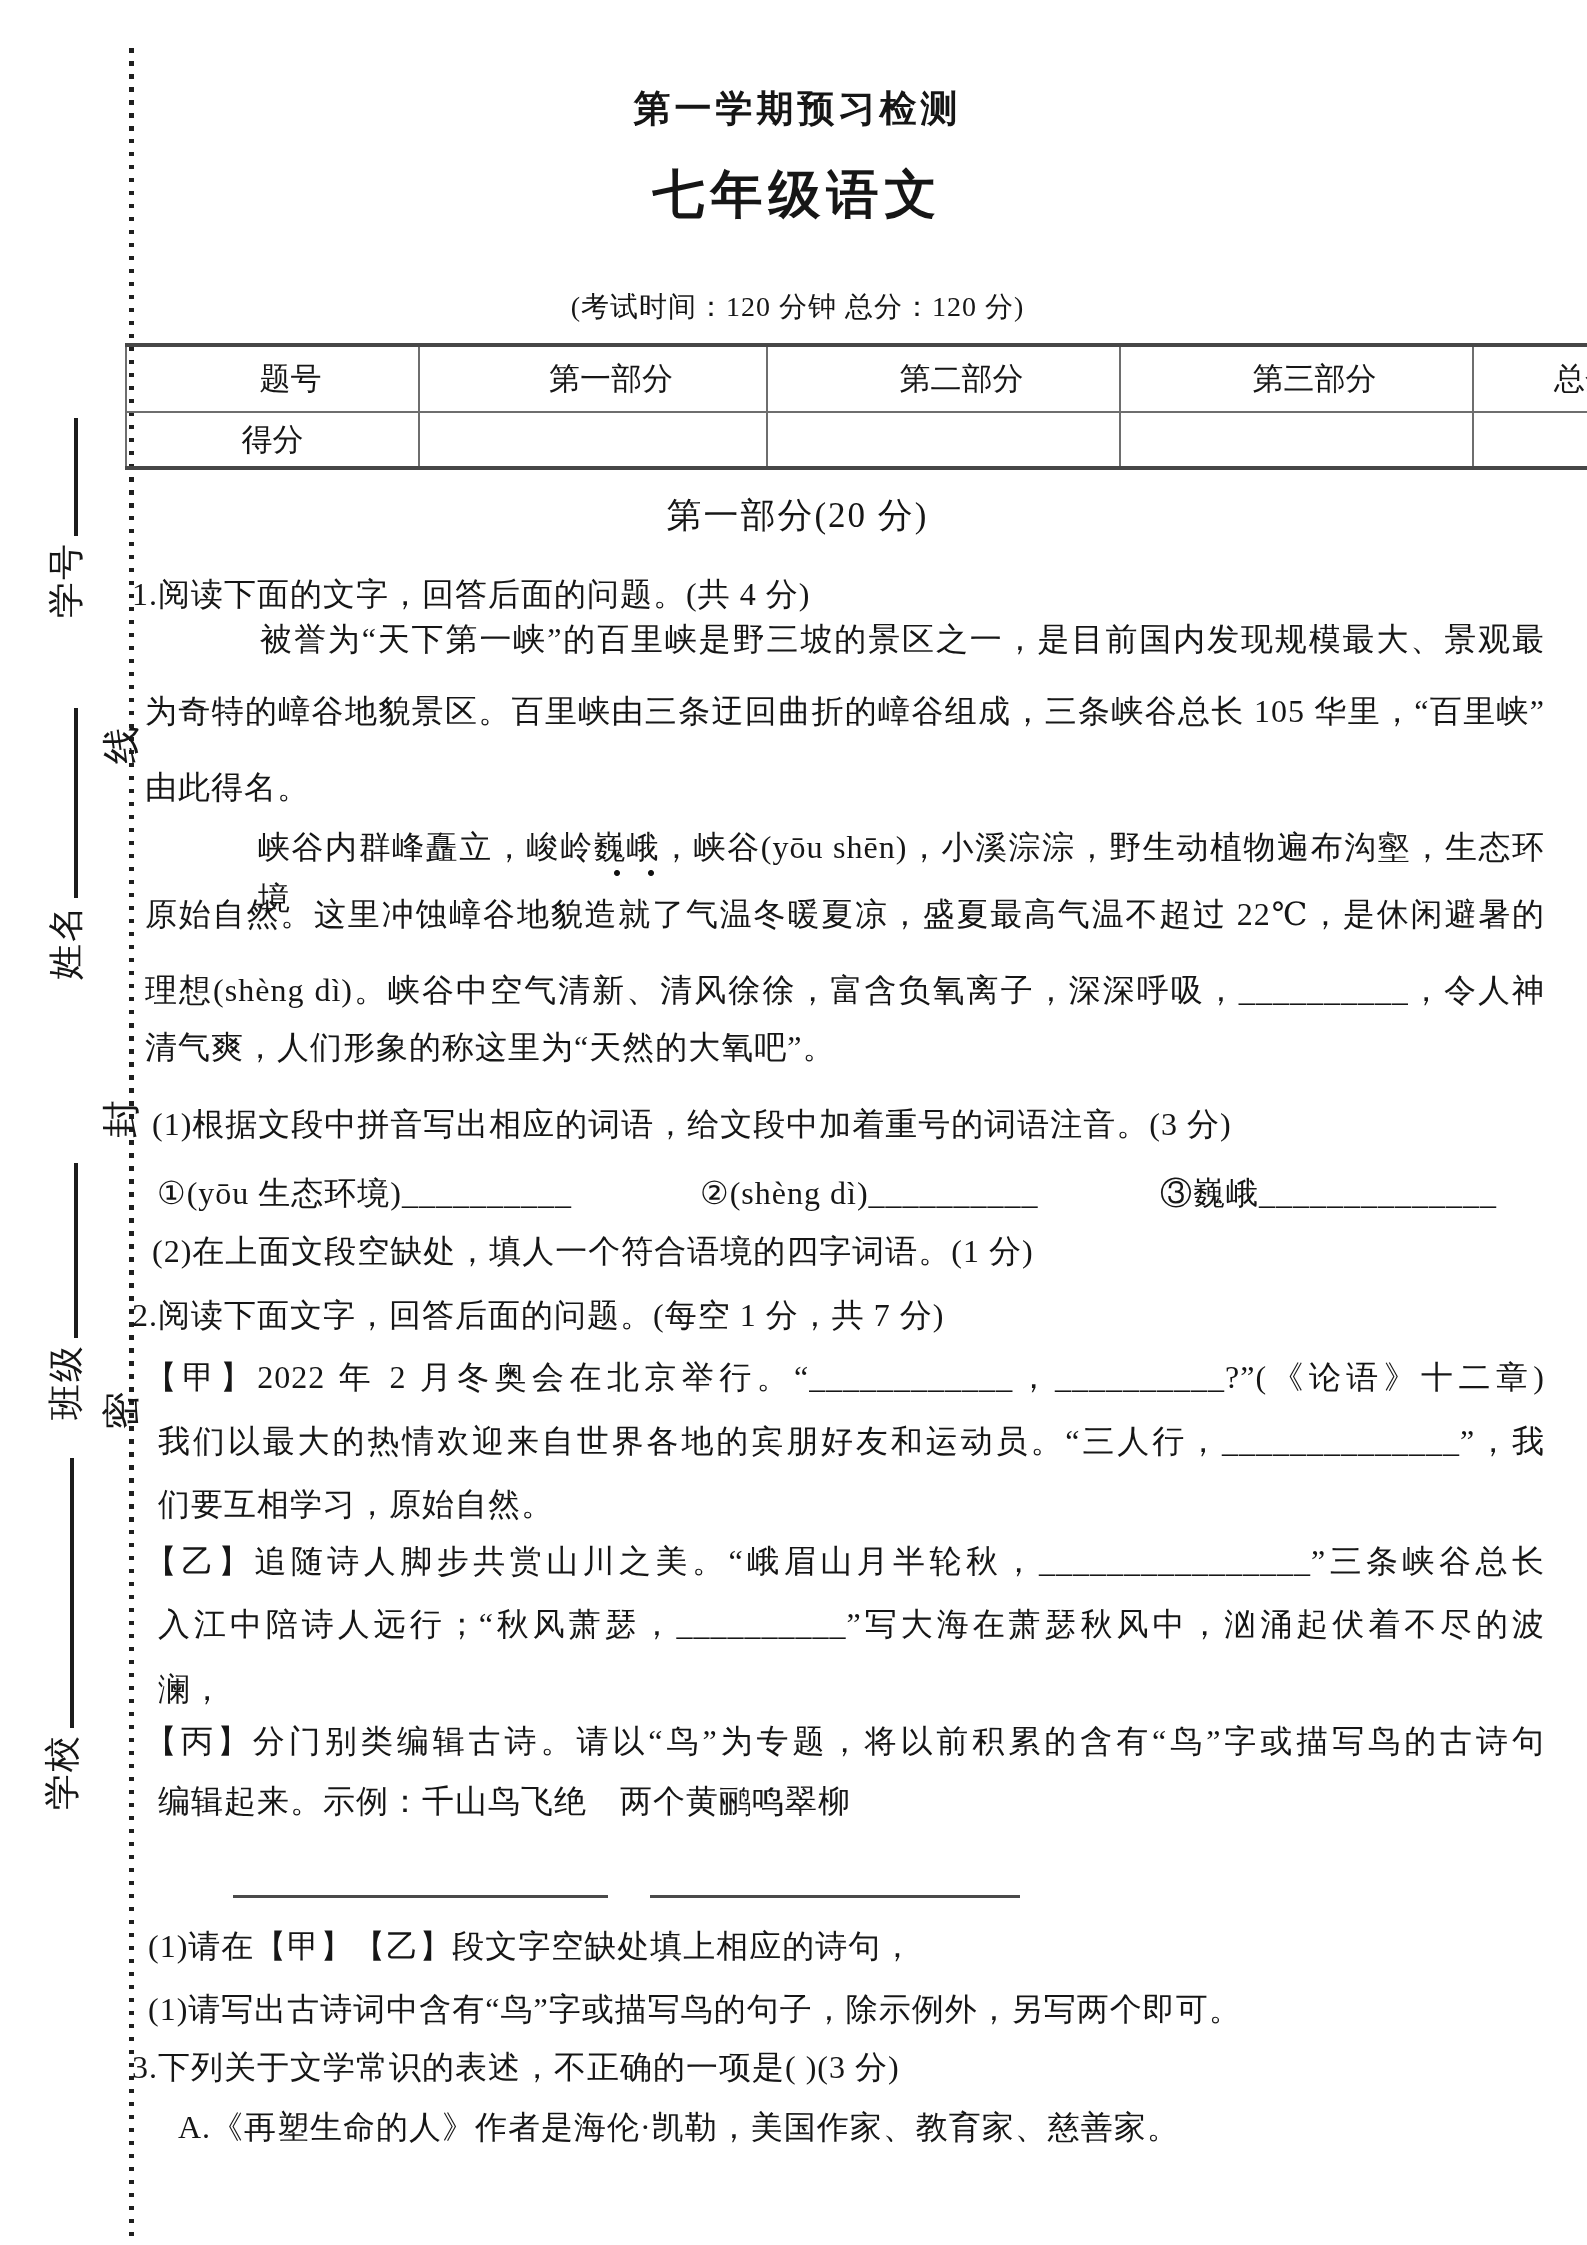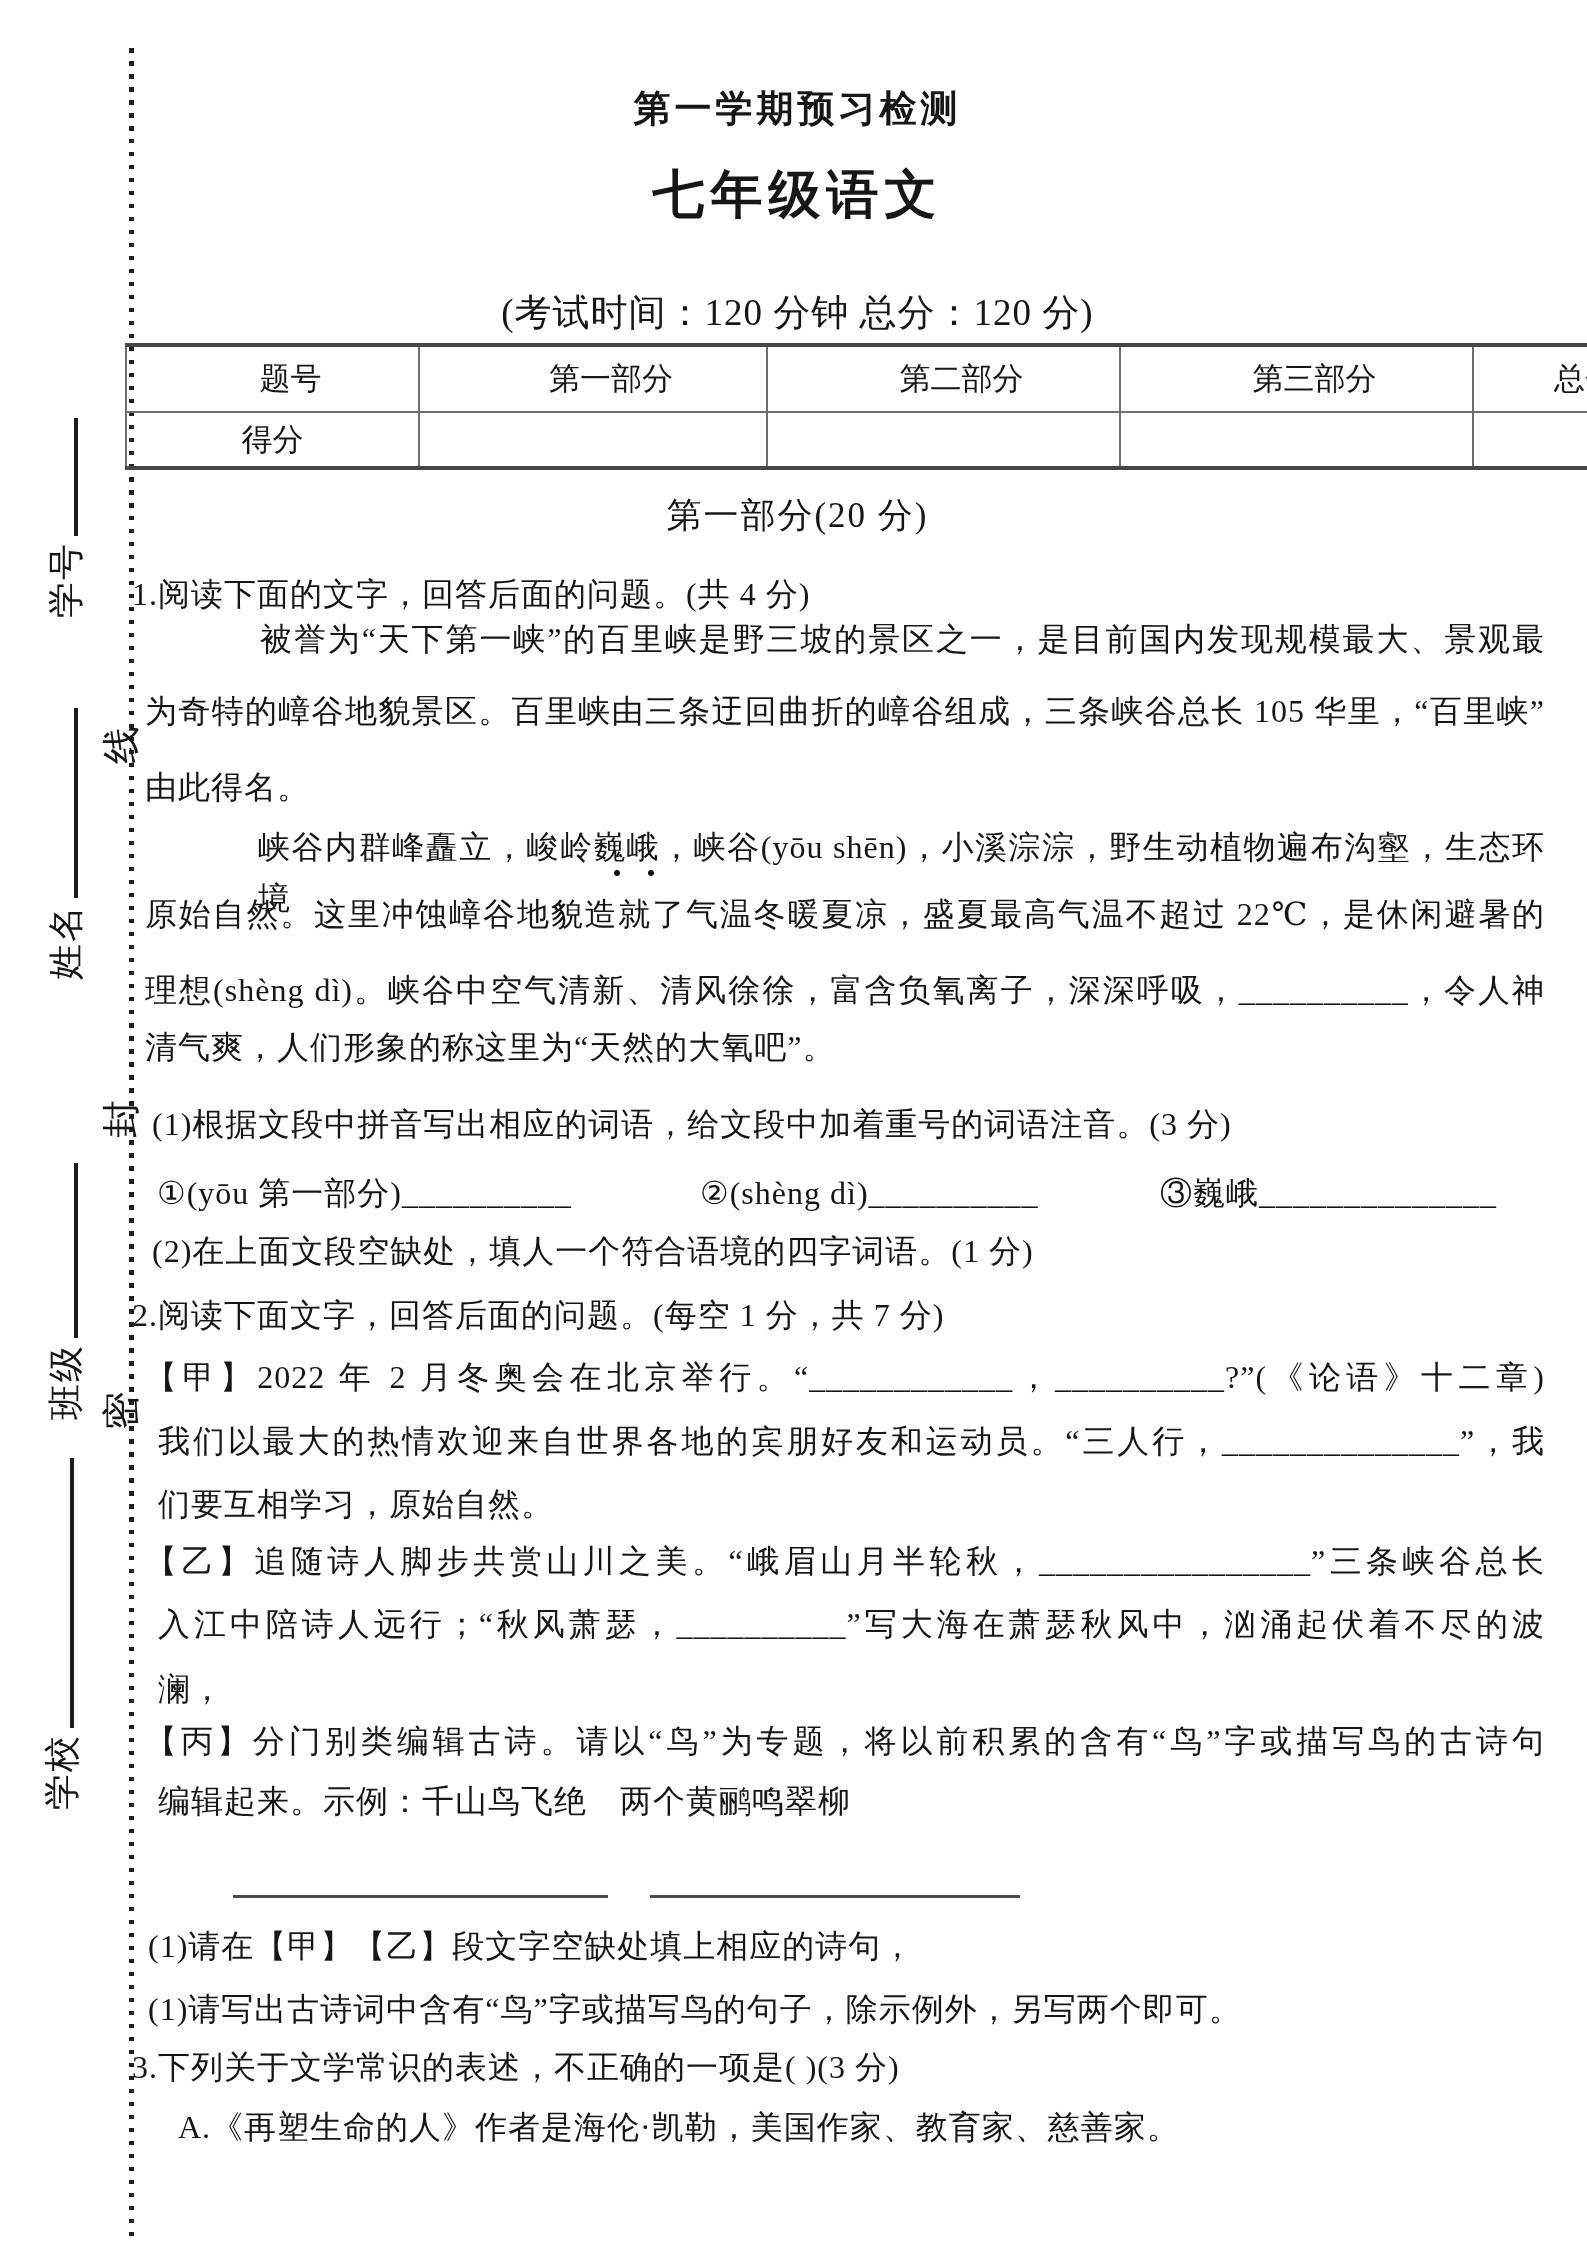--- a/index.html
+++ b/index.html
@@ -29,21 +29,21 @@
   }
   .seal-char{
     position:absolute;width:46px;height:46px;line-height:46px;
     transform:rotate(-90deg);transform-origin:0 0;
     font-size:38px;text-align:center;
   }
   
   .header-wrap{position:absolute;left:125px;width:1345px;text-align:center;}
   .hdr-small{top:84px;font-size:37px;font-weight:600;letter-spacing:4px;}
   .hdr-title{top:160px;font-size:52px;font-weight:bold;font-family:"Liberation Sans","DejaVu Sans",sans-serif;letter-spacing:6px;}
-  .hdr-sub{top:288px;font-size:37px;letter-spacing:1px;}
+  .hdr-sub{top:288px;font-size:28px;letter-spacing:1px;}
   
   table.score{
     position:absolute;left:125px;top:343px;width:1345px;height:127px;
     border-collapse:collapse;table-layout:fixed;
     font-size:31px;
   }
   table.score{border-top:4px solid #474747;border-bottom:4px solid #474747;}
   table.score td{
     border:2px solid #6e6e6e;text-align:center;vertical-align:middle;
     padding:0;
@@ -119,21 +119,21 @@
   <div class="line just" style="left:145px;top:690px;width:1400px;">为奇特的嶂谷地貌景区。百里峡由三条迂回曲折的嶂谷组成，三条峡谷总长 105 华里，“百里峡”</div>
   <div class="line" style="left:145px;top:766px;">由此得名。</div>
 
   <div class="line just" style="left:258px;top:826px;width:1287px;"><span>峡谷内群峰矗立，峻岭</span><span class="emph">巍峨</span><span>，峡谷(yōu shēn)，小溪淙淙，野生动植物遍布沟壑，生态环境</span></div>
   <div class="line just" style="left:145px;top:893px;width:1400px;">原始自然。这里冲蚀嶂谷地貌造就了气温冬暖夏凉，盛夏最高气温不超过 22℃，是休闲避暑的</div>
   <div class="line just" style="left:145px;top:969px;width:1400px;">理想(shèng dì)。峡谷中空气清新、清风徐徐，富含负氧离子，深深呼吸，__________，令人神</div>
   <div class="line" style="left:145px;top:1026px;">清气爽，人们形象的称这里为“天然的大氧吧”。</div>
 
   <div class="line" style="left:152px;top:1103px;">(1)根据文段中拼音写出相应的词语，给文段中加着重号的词语注音。(3 分)</div>
 
-  <div class="line" style="left:157px;top:1172px;">①(yōu 第一部分)__________</div>
+  <div class="line" style="left:157px;top:1172px;">①(yōu 生态环境)__________</div>
   <div class="line" style="left:700px;top:1172px;">②(shèng dì)__________</div>
   <div class="line" style="left:1160px;top:1172px;">③巍峨______________</div>
 
   <div class="line" style="left:152px;top:1230px;">(2)在上面文段空缺处，填人一个符合语境的四字词语。(1 分)</div>
 
   <div class="line" style="left:132px;top:1294px;">2.阅读下面文字，回答后面的问题。(每空 1 分，共 7 分)</div>
   <div class="line just" style="left:145px;top:1356px;width:1400px;">【甲】2022 年 2 月冬奥会在北京举行。“____________，__________?”(《论语》十二章)</div>
   <div class="line just" style="left:158px;top:1420px;width:1387px;">我们以最大的热情欢迎来自世界各地的宾朋好友和运动员。“三人行，______________”，我</div>
   <div class="line" style="left:158px;top:1483px;">们要互相学习，原始自然。</div>
   <div class="line just" style="left:145px;top:1540px;width:1400px;">【乙】追随诗人脚步共赏山川之美。“峨眉山月半轮秋，________________”三条峡谷总长</div>

